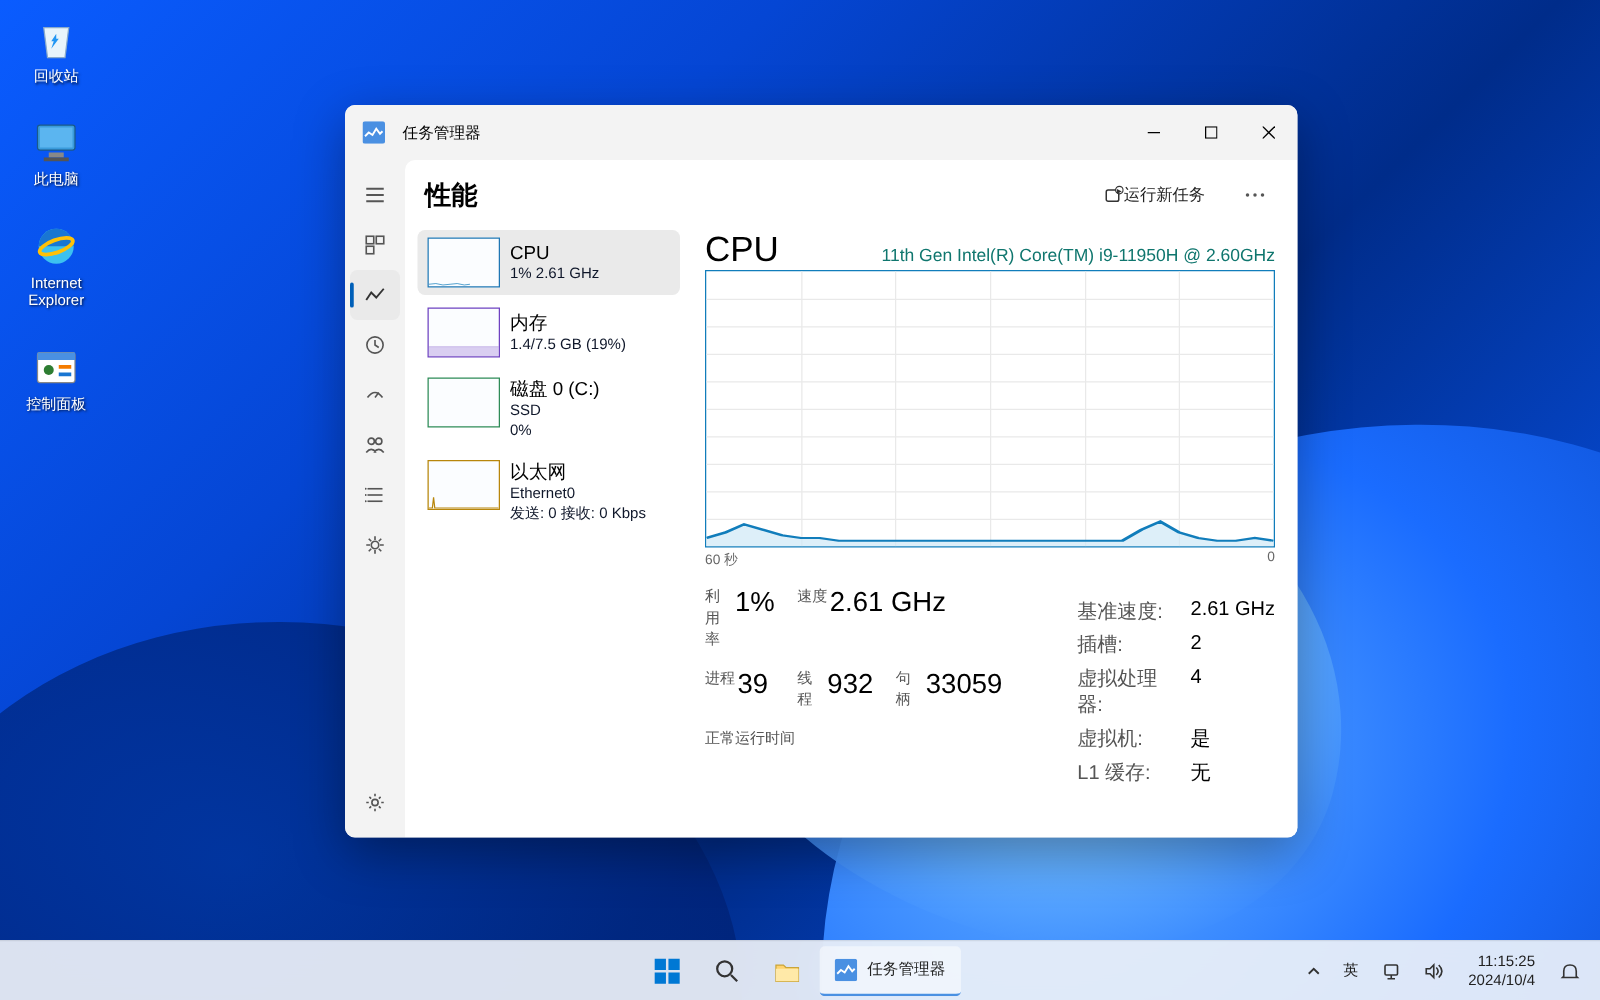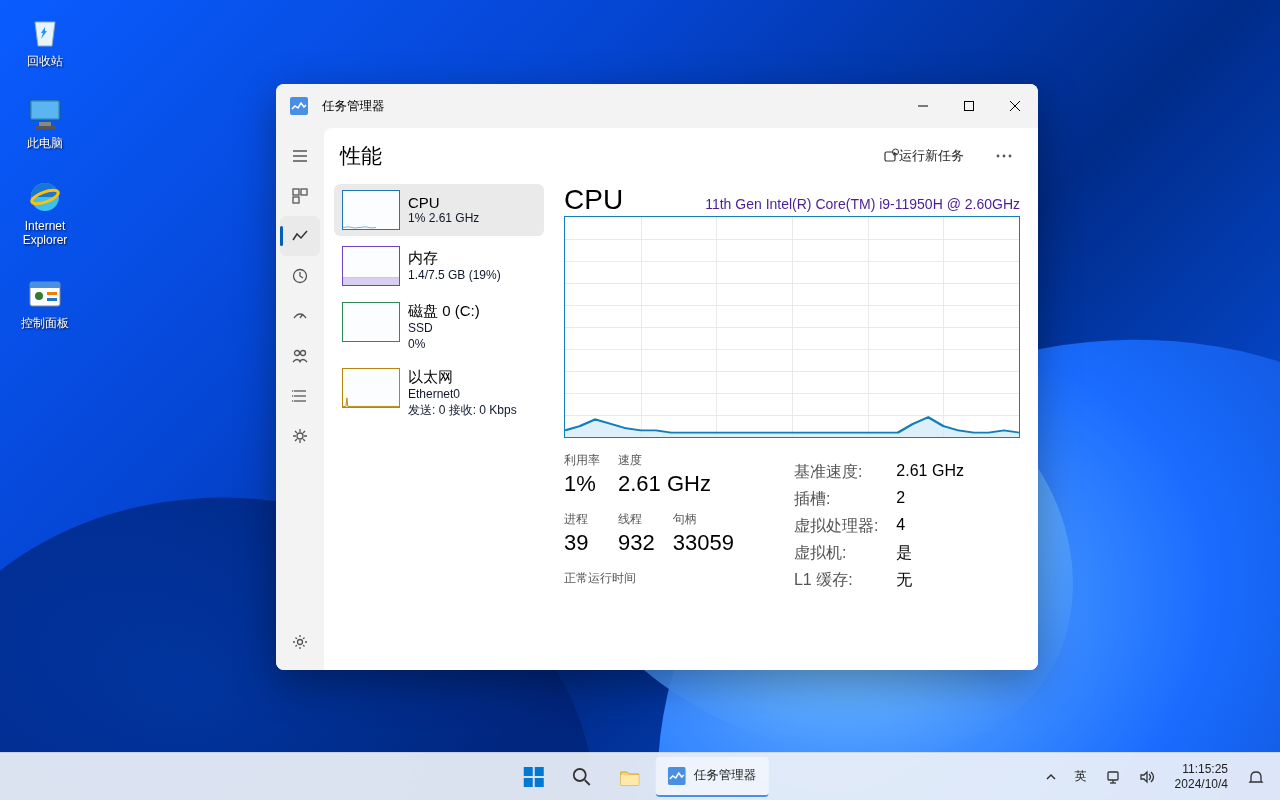--- a/index.html
+++ b/index.html
@@ -30,21 +30,21 @@
 
 .rail { width: 48px; background: #f3f3f3; display: flex; flex-direction: column; align-items: center; padding-top: 8px; gap: 0; }
 .rail-btn { width: 40px; height: 40px; display: flex; align-items: center; justify-content: center; border-radius: 6px; cursor: pointer; position: relative; color: #555; }
 .rail-btn.active { background: #eaeaea; }
 .rail-btn.active::before { content: ""; position: absolute; left: 0; top: 10px; bottom: 10px; width: 3px; background: #005fb8; border-radius: 2px; }
 .rail-spacer { flex: 1; }
 
 
 .content { flex: 1; background: #fff; border-radius: 8px 0 0 0; margin-top: 0; display: flex; flex-direction: column; }
 .content-header { height: 56px; display: flex; align-items: center; padding: 0 16px; gap: 12px; }
-.content-header .title { font-size: 21px; font-weight: 400; color: #000; }
+.content-header .title { font-size: 21px; font-weight: 700; color: #000; }
 .content-header .spacer { flex: 1; }
 .content-header .run-btn { display: flex; align-items: center; gap: 0; padding: 6px 10px; border-radius: 4px; cursor: pointer; font-size: 13px; color: #222; }
 .content-header .more { width: 36px; height: 36px; display: flex; align-items: center; justify-content: center; border-radius: 4px; cursor: pointer; color: #555; }
 
 .content-body { flex: 1; display: flex; padding: 0 10px 10px 10px; gap: 12px; min-height: 0; }
 
 
 .perf-list { width: 210px; display: flex; flex-direction: column; gap: 4px; }
 .perf-item { display: flex; gap: 8px; padding: 6px 8px; border-radius: 6px; cursor: pointer; }
 .perf-item.selected { background: #eaeaea; }
@@ -55,33 +55,33 @@
 .perf-thumb.net { border-color: #b8860b; }
 .perf-thumb .mini { position: absolute; left: 0; right: 0; bottom: 0; height: 12%; }
 .perf-info { display: flex; flex-direction: column; justify-content: center; }
 .perf-info .p-name { font-size: 15px; color: #000; }
 .perf-info .p-sub { font-size: 12px; color: #0f172a; line-height: 1.3; }
 
 
 .detail { flex: 1; display: flex; flex-direction: column; padding: 0 8px; }
 .d-head { display: flex; align-items: baseline; justify-content: space-between; }
 .d-head .big { font-size: 28px; color: #000; }
-.d-head .sub { font-size: 14px; color: #4c1d95; }
+.d-head .sub { font-size: 14px; color: #0f766e; }
 .graph-labels { display: flex; justify-content: space-between; font-size: 11px; color: #666; margin-top: 4px; }
 .graph { height: 222px; border: 1px solid #117dbb; background: #fff; position: relative; overflow: hidden; }
 .grid-lines { position: absolute; inset: 0; }
 .gl-h, .gl-v { position: absolute; background: #e9e9e9; }
 .gl-h { left: 0; right: 0; height: 1px; }
 .gl-v { top: 0; bottom: 0; width: 1px; }
 .graph svg { position: absolute; inset: 0; width: 100%; height: 100%; }
 .x-labels { display: flex; justify-content: space-between; font-size: 11px; color: #666; margin-top: 2px; }
 
 .stats { display: flex; gap: 60px; margin-top: 14px; }
 .stats-left { display: grid; grid-template-columns: auto auto auto; column-gap: 18px; row-gap: 14px; }
-.stat { display: flex; flex-direction: column; gap: 2px; }
+.stat { display: flex; flex-direction: row; gap: 2px; }
 .stat .s-label { font-size: 12px; color: #555; }
 .stat .s-val { font-size: 22px; color: #000; }
 .uptime { margin-top: 14px; }
 .uptime .s-label { font-size: 12px; color: #555; }
 .uptime .s-val { font-size: 22px; color: #000; }
 .stats-right { display: grid; grid-template-columns: auto auto; column-gap: 18px; row-gap: 6px; font-size: 16px; margin-top: 10px; }
 .stats-right .rl { color: #555; }
 .stats-right .rv { color: #000; }
 
 
@@ -328,20 +328,24 @@
               <div class="gl-v" style="left:16.67%"></div>
                 <div class="gl-v" style="left:33.33%"></div>
                 <div class="gl-v" style="left:50%"></div>
                 <div class="gl-v" style="left:66.67%"></div>
                 <div class="gl-v" style="left:83.33%"></div>
             </div>
             <svg id="cpu-svg" viewBox="0 0 100 100" preserveAspectRatio="none">
                 <polygon points="0,100 0.00,97.00 3.33,95.00 6.67,92.00 10.00,94.00 13.33,96.00 16.67,97.00 20.00,97.00 23.33,98.00 26.67,98.00 30.00,98.00 33.33,98.00 36.67,98.00 40.00,98.00 43.33,98.00 46.67,98.00 50.00,98.00 53.33,98.00 56.67,98.00 60.00,98.00 63.33,98.00 66.67,98.00 70.00,98.00 73.33,98.00 76.67,94.00 80.00,91.00 83.33,95.00 86.67,97.00 90.00,98.00 93.33,98.00 96.67,97.00 100.00,98.00 100,100" fill="#cfe8f7" opacity="0.7"></polygon>
                 <polyline points="0.00,97.00 3.33,95.00 6.67,92.00 10.00,94.00 13.33,96.00 16.67,97.00 20.00,97.00 23.33,98.00 26.67,98.00 30.00,98.00 33.33,98.00 36.67,98.00 40.00,98.00 43.33,98.00 46.67,98.00 50.00,98.00 53.33,98.00 56.67,98.00 60.00,98.00 63.33,98.00 66.67,98.00 70.00,98.00 73.33,98.00 76.67,94.00 80.00,91.00 83.33,95.00 86.67,97.00 90.00,98.00 93.33,98.00 96.67,97.00 100.00,98.00" fill="none" stroke="#117dbb" stroke-width="0.8"></polyline>
               </svg>
+          </div>
+          <div class="x-labels">
+            <span>60 秒</span>
+            <span>0</span>
           </div>
 
           <div class="stats">
             <div>
               <div class="stats-left">
                 <div class="stat">
                     <div class="s-label">利用率</div>
                     <div class="s-val">1%</div>
                   </div>
                 <div class="stat" style="grid-column:2/4">

